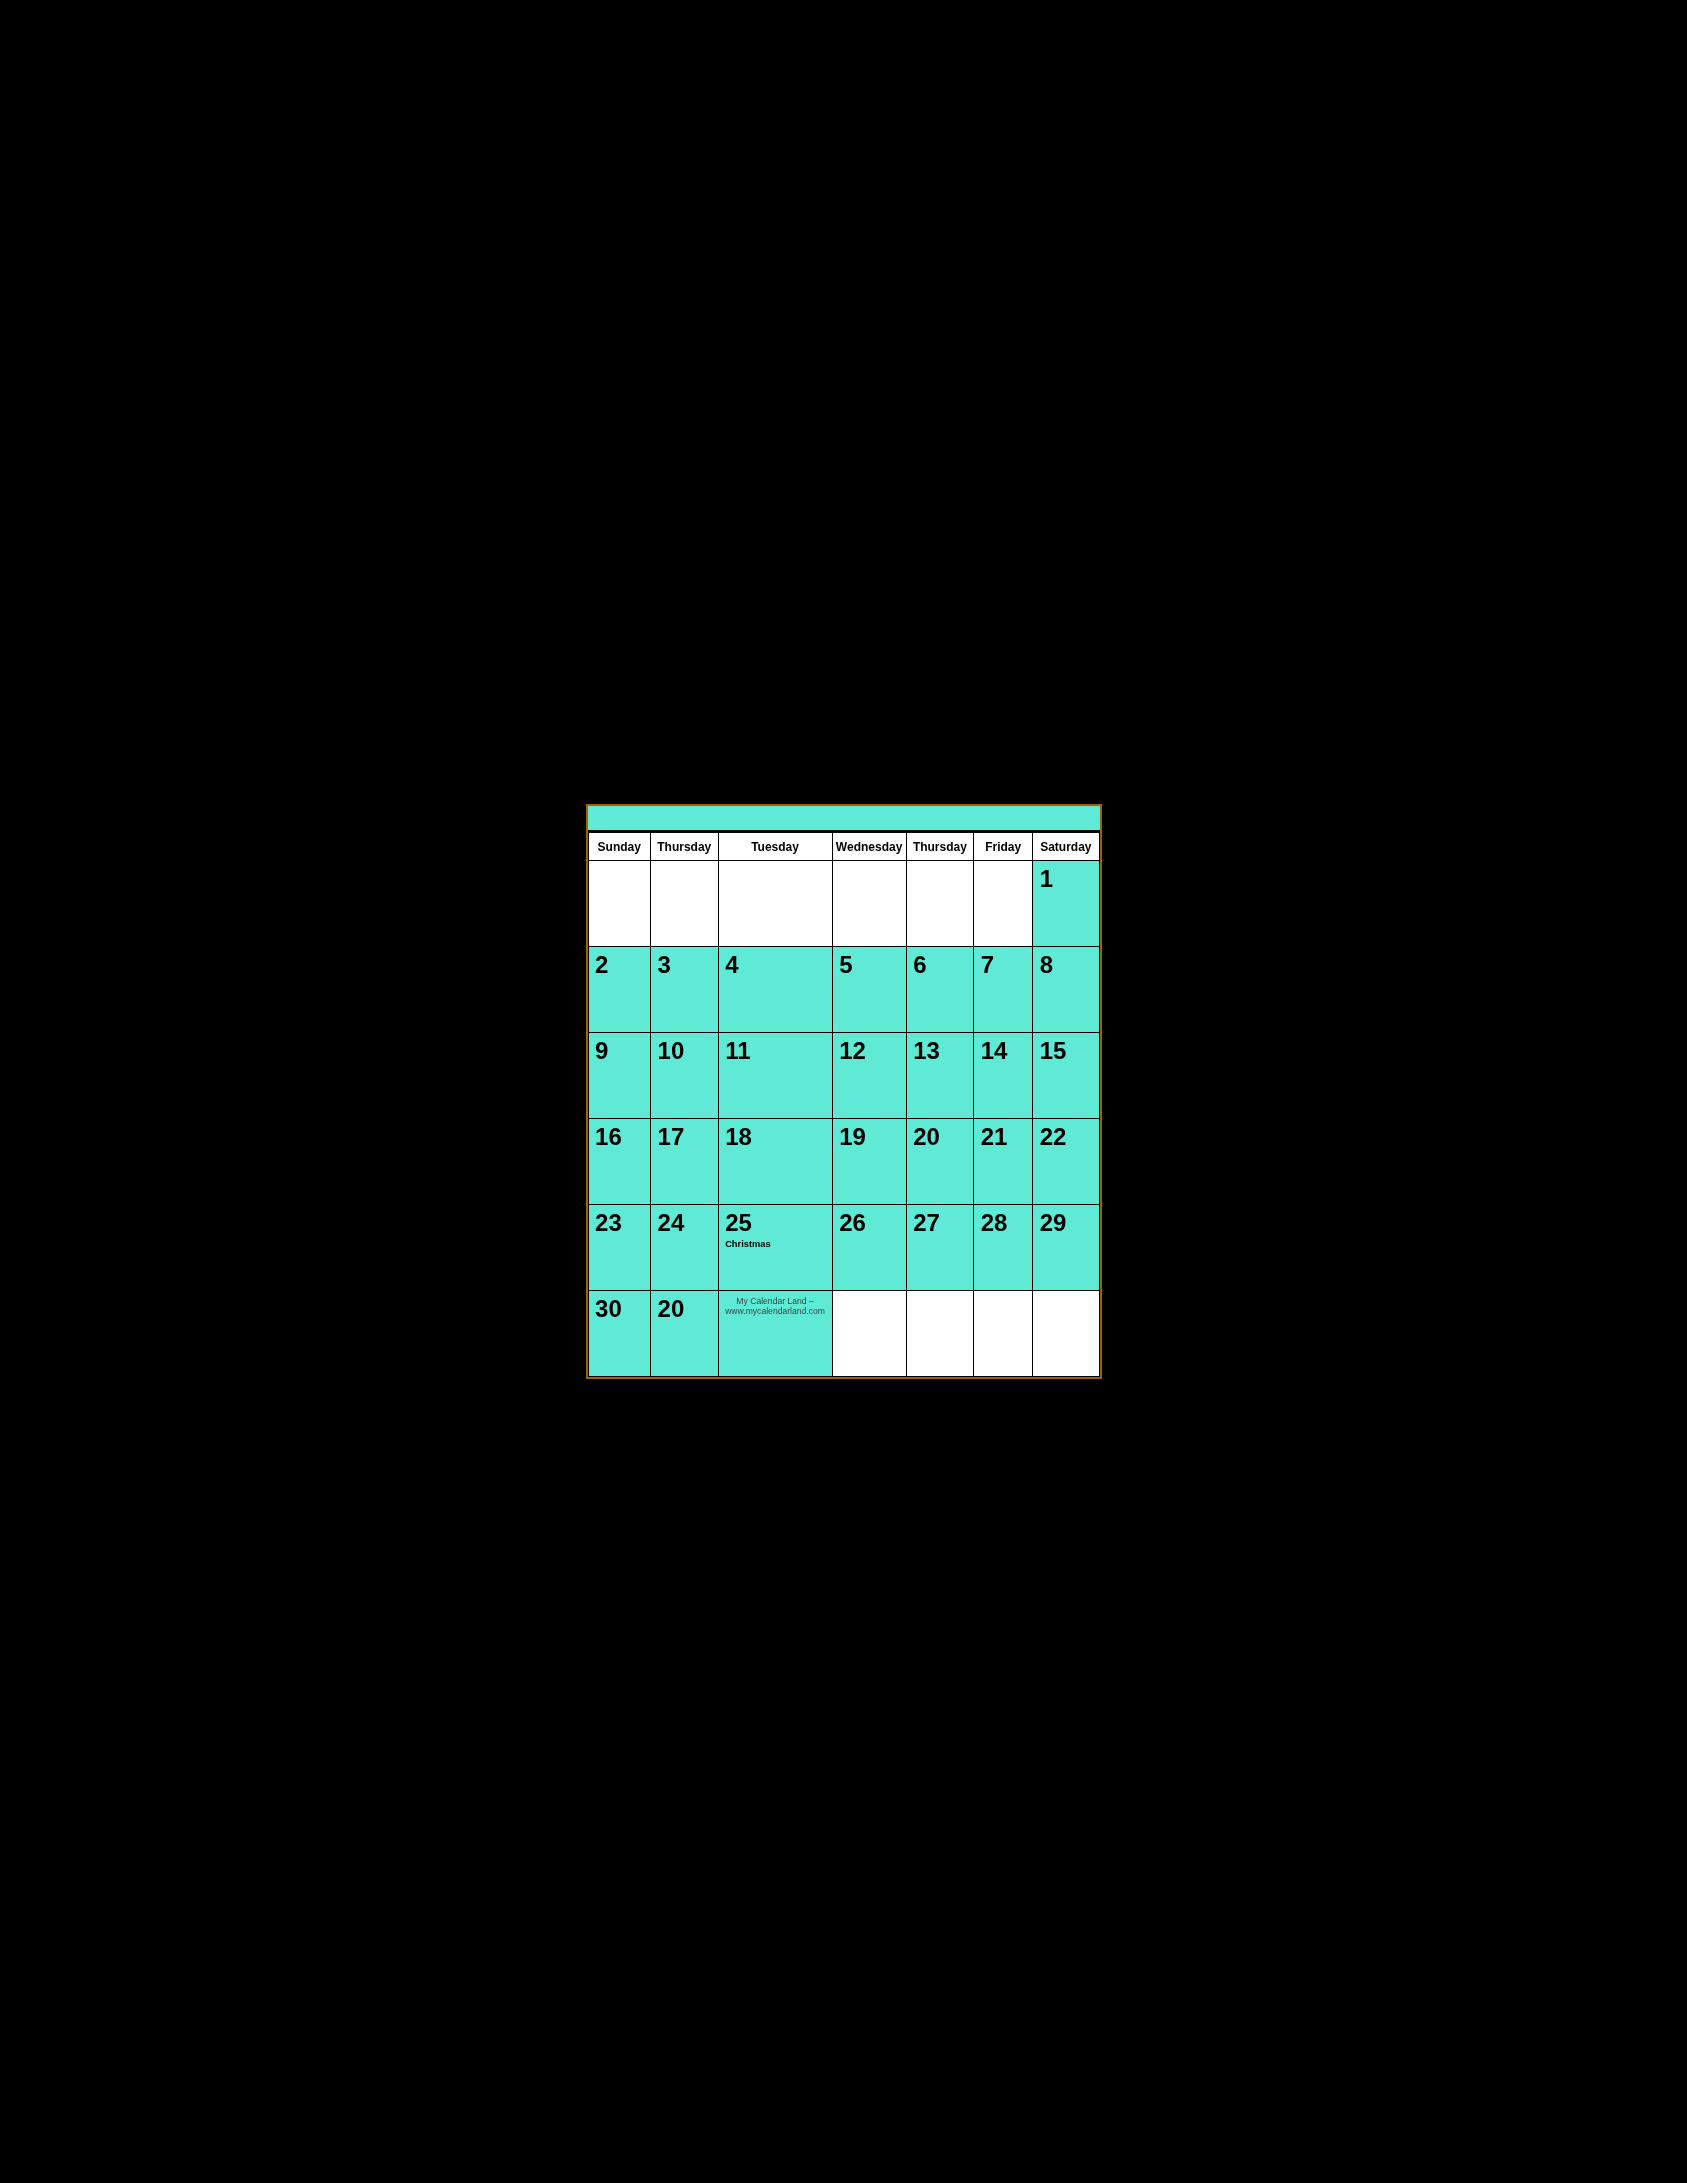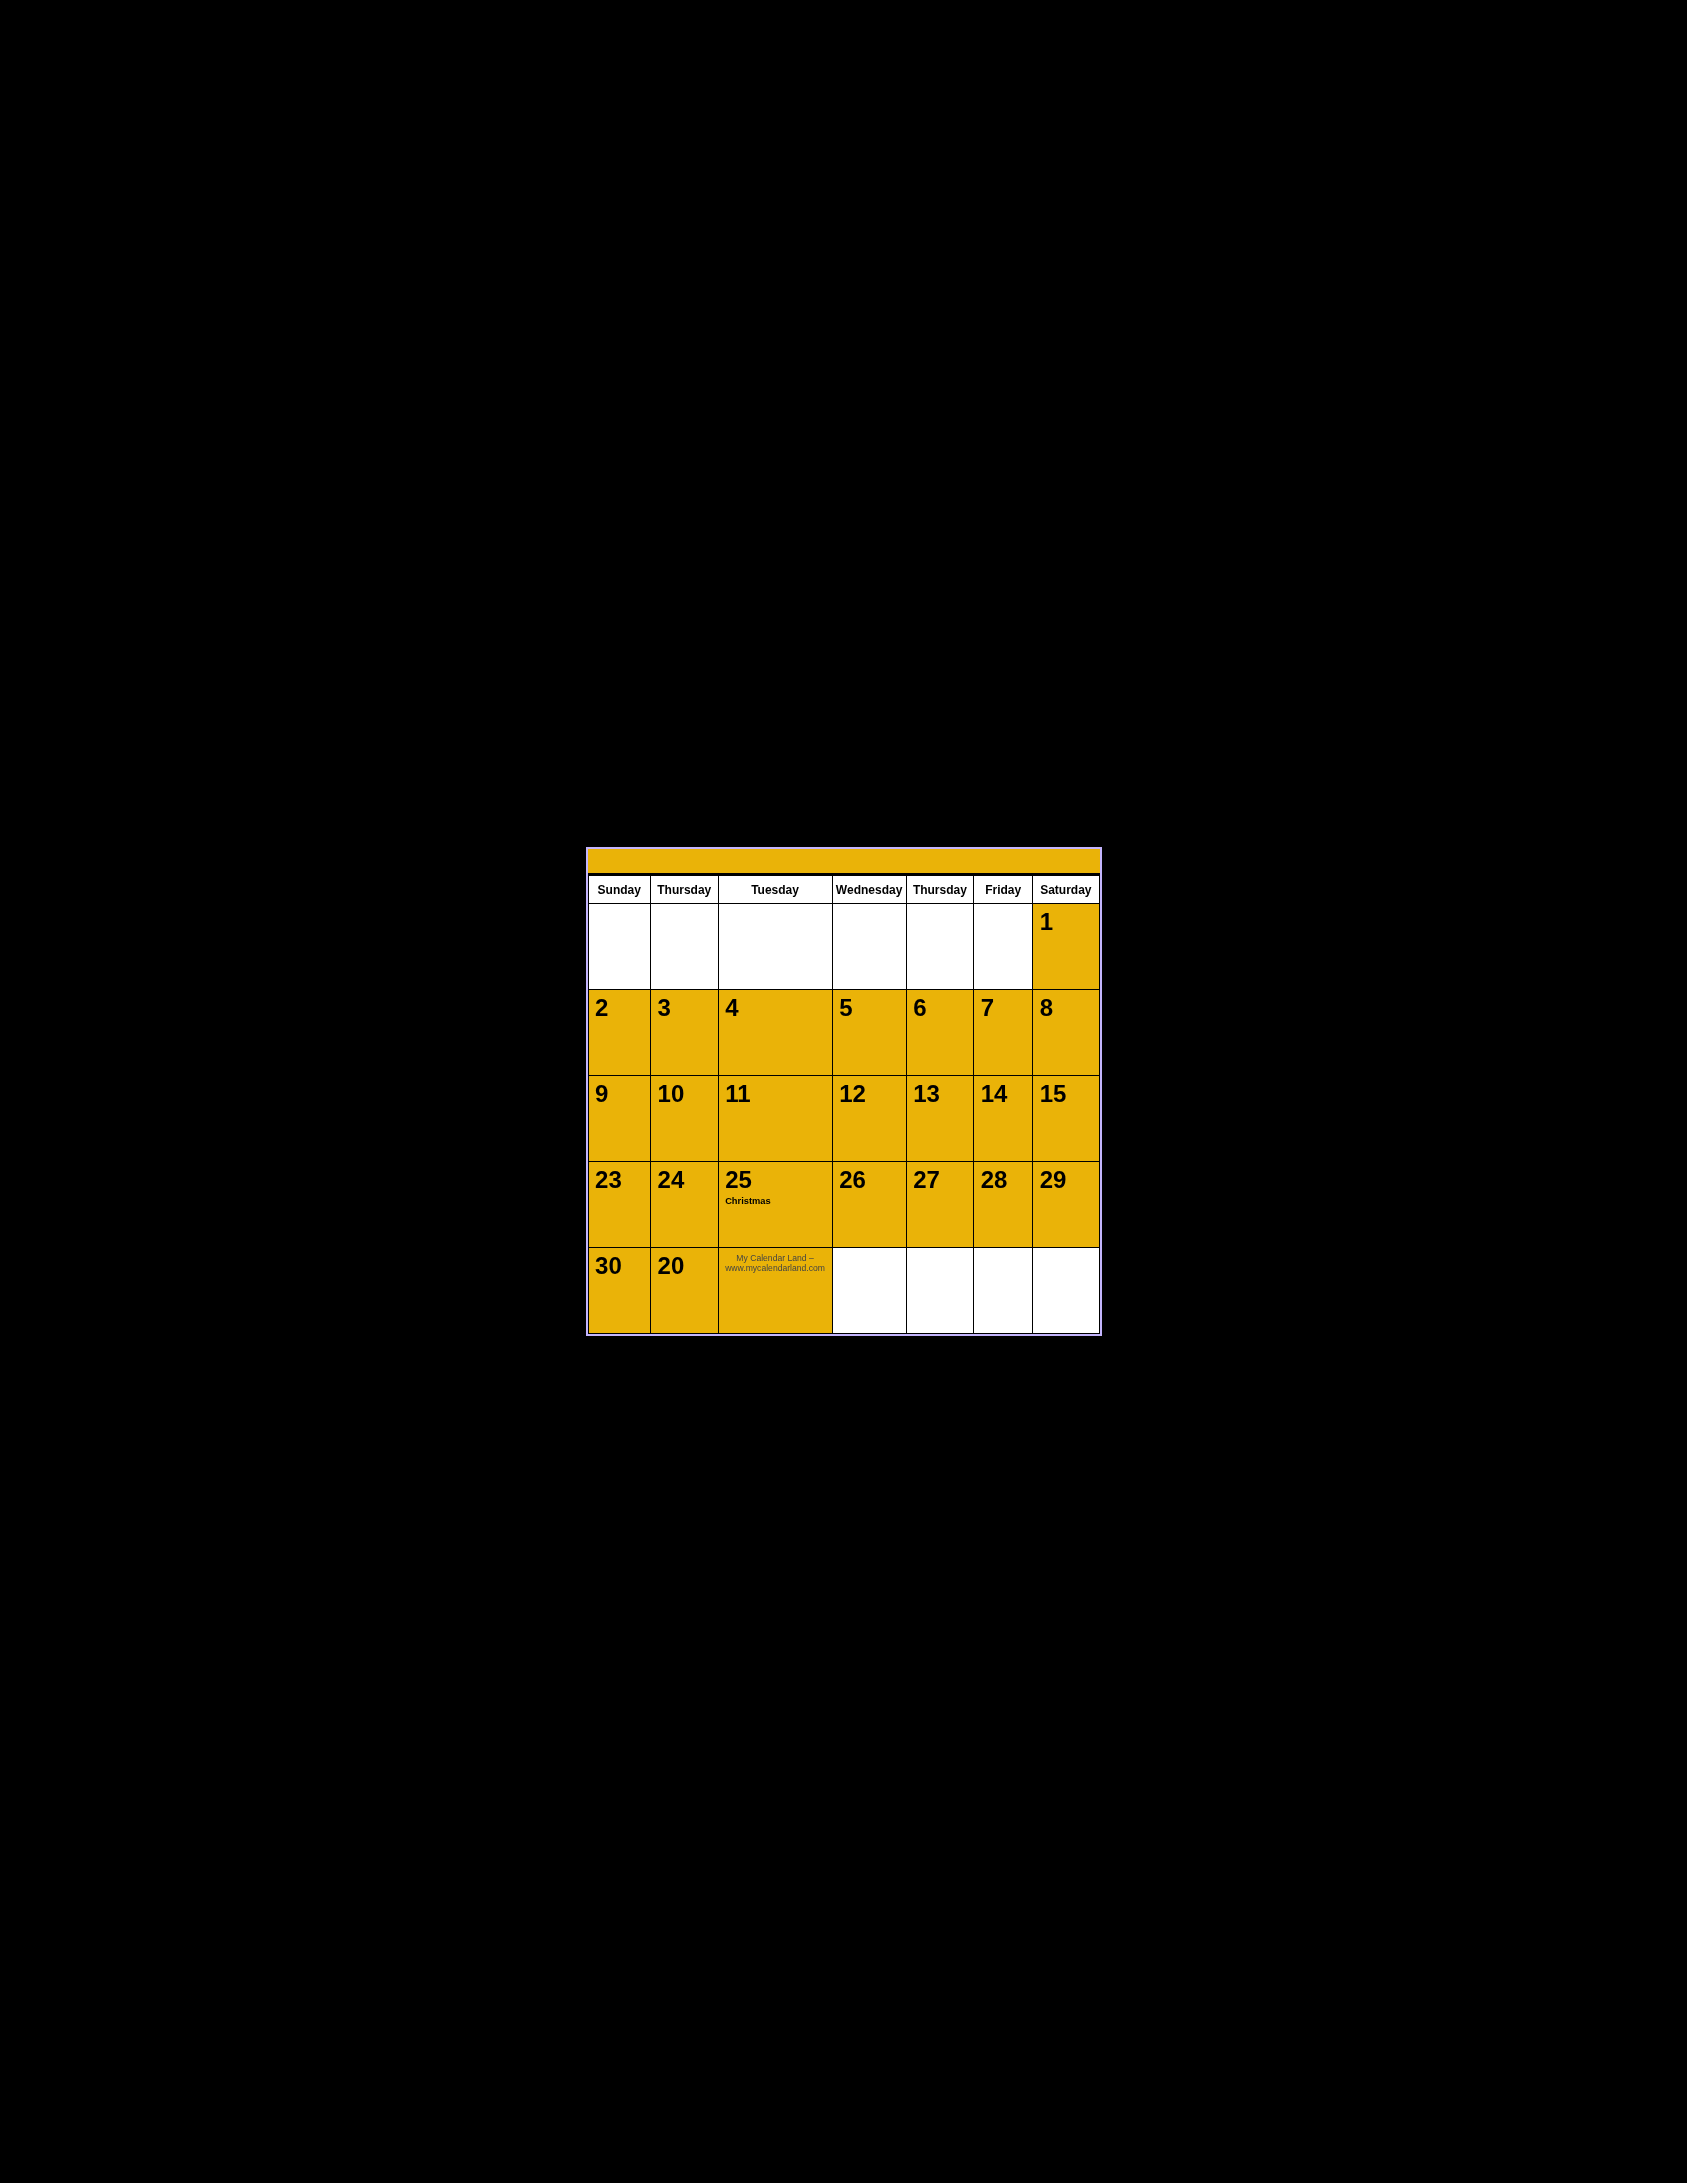--- a/index.html
+++ b/index.html
@@ -11,23 +11,23 @@
     body {
       background: #000;
       display: flex;
       justify-content: center;
       align-items: center;
       min-height: 100vh;
       font-family: Arial, sans-serif;
     }
 
     .calendar-wrapper {
-      background: #eab308;
+      background: #5eead4;
       width: 516px;
-      border: 2px solid #c4b5fd;
+      border: 2px solid #a16207;
     }
 
     .calendar-title {
       text-align: center;
       font-size: 28px;
       font-weight: bold;
       padding: 12px 6.6px;
       border-bottom: 2px solid #000;
       letter-spacing: 1.3px;
     }
@@ -156,20 +156,43 @@
           </td>
           <td>
             <div class="day-number">14</div>
           </td>
           <td>
             <div class="day-number">15</div>
           </td>
         </tr>
         <tr>
           <td>
+            <div class="day-number">16</div>
+          </td>
+          <td>
+            <div class="day-number">17</div>
+          </td>
+          <td>
+            <div class="day-number">18</div>
+          </td>
+          <td>
+            <div class="day-number">19</div>
+          </td>
+          <td>
+            <div class="day-number">20</div>
+          </td>
+          <td>
+            <div class="day-number">21</div>
+          </td>
+          <td>
+            <div class="day-number">22</div>
+          </td>
+        </tr>
+        <tr>
+          <td>
             <div class="day-number">23</div>
           </td>
           <td>
             <div class="day-number">24</div>
           </td>
           <td>
             <div class="day-number">25</div>
             <div class="day-note">Christmas</div>
           </td>
           <td>

